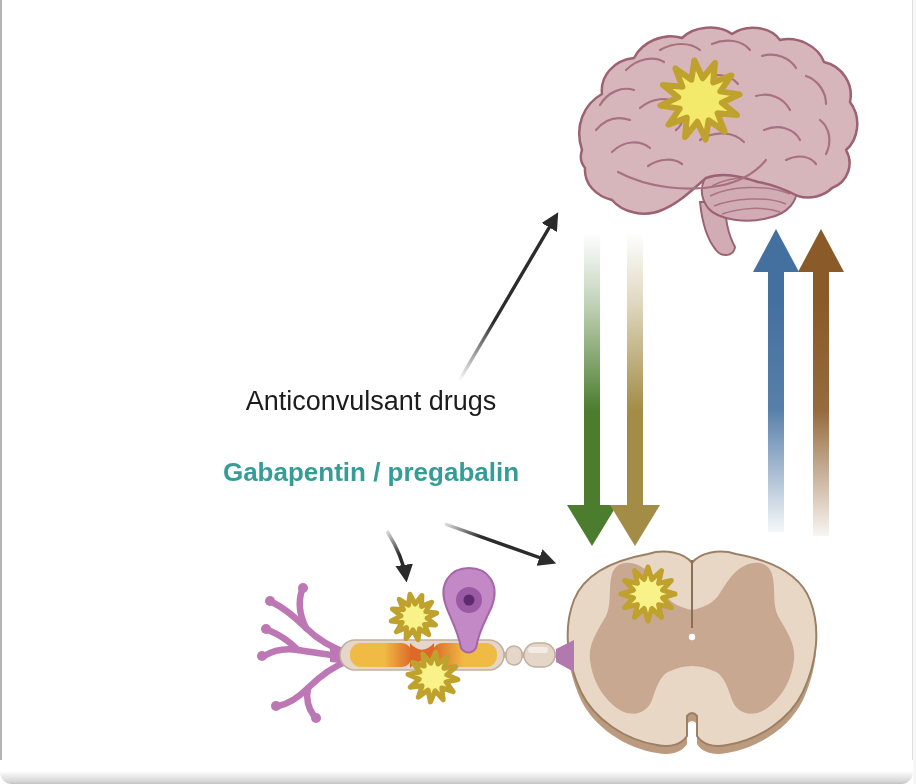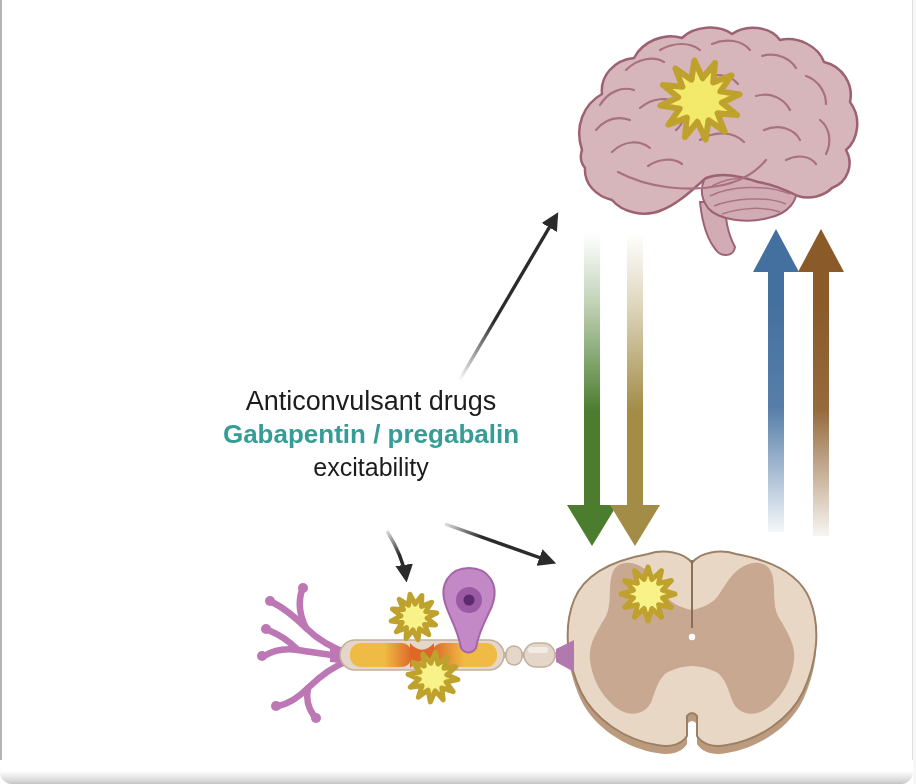--- a/index.html
+++ b/index.html
@@ -6,21 +6,21 @@
   .stage{
     position:relative;width:916px;height:784px;background:#ffffff;
     font-family:"Liberation Sans",sans-serif;overflow:hidden;
   }
   .svg-layer{position:absolute;left:0;top:0;}
   .caption{
     position:absolute;left:211px;top:385px;width:320px;text-align:center;
     color:var(--black_text,#1c1c1c);
   }
   .cap-l1{font-size:27px;line-height:33px;text-align:center;}
-  .cap-l2{font-size:26px;line-height:33px;font-weight:bold;color:var(--teal_text,#359c96);}
+  .cap-l2{font-size:26px;line-height:33px;font-weight:bold;color:var(--teal_text,#359c96);margin-top:38px;}
   .cap-l3,.cap-l4{font-size:25px;line-height:32px;}
   .frame-right-bg{position:absolute;top:0;right:0;width:3px;height:100%;background:#f7f7f7;}
   .frame-left{position:absolute;left:0;top:0;width:2px;height:97%;background:var(--frame_border,#b4b4b4);}
   .frame-right{position:absolute;left:912px;top:0;width:1px;height:97%;background:#dfdfdf;}
   .frame-bottom{
     position:absolute;left:0;bottom:0;width:913px;height:13px;
     background:linear-gradient(to bottom,rgba(0,0,0,0),rgba(0,0,0,0.16) 80%,rgba(0,0,0,0.24));
     border-radius:0 0 12px 12px;
   }
 </style>
@@ -195,19 +195,18 @@
         <circle cx="469" cy="600" r="5.5" style="fill:var(--nucleolus_fill)"></circle>
       </g>
       <polygon style="fill:var(--star_fill);stroke:var(--star_stroke)" stroke-width="5" stroke-linejoin="round" points="436.7,613.0 425.8,611.5 431.6,602.2 421.5,606.4 421.9,595.4 415.1,604.0 410.0,594.3 408.5,605.2 399.2,599.4 403.4,609.5 392.4,609.1 401.0,615.9 391.3,621.0 402.2,622.5 396.4,631.8 406.5,627.6 406.1,638.6 412.9,630.0 418.0,639.7 419.5,628.8 428.8,634.6 424.6,624.5 435.6,624.9 427.0,618.1"></polygon>
       <polygon style="fill:var(--star_fill);stroke:var(--star_stroke)" stroke-width="5" stroke-linejoin="round" points="457.9,679.6 446.8,674.8 455.8,666.8 443.9,668.2 447.7,656.8 438.0,663.9 435.6,652.1 430.8,663.2 422.8,654.2 424.2,666.1 412.8,662.3 419.9,672.0 408.1,674.4 419.2,679.2 410.2,687.2 422.1,685.8 418.3,697.2 428.0,690.1 430.4,701.9 435.2,690.8 443.2,699.8 441.8,687.9 453.2,691.7 446.1,682.0"></polygon>
     </g>
   </svg>
 
   <div class="caption">
     <div class="cap-l1">Anticonvulsant drugs</div>
     <div class="cap-l2">Gabapentin / pregabalin</div>
-    <div class="cap-l4">excitability</div>
   </div>
 
   <div class="frame-left"></div>
   <div class="frame-right"></div>
   <div class="frame-bottom"></div>
 </div>
 
 </body></html>

